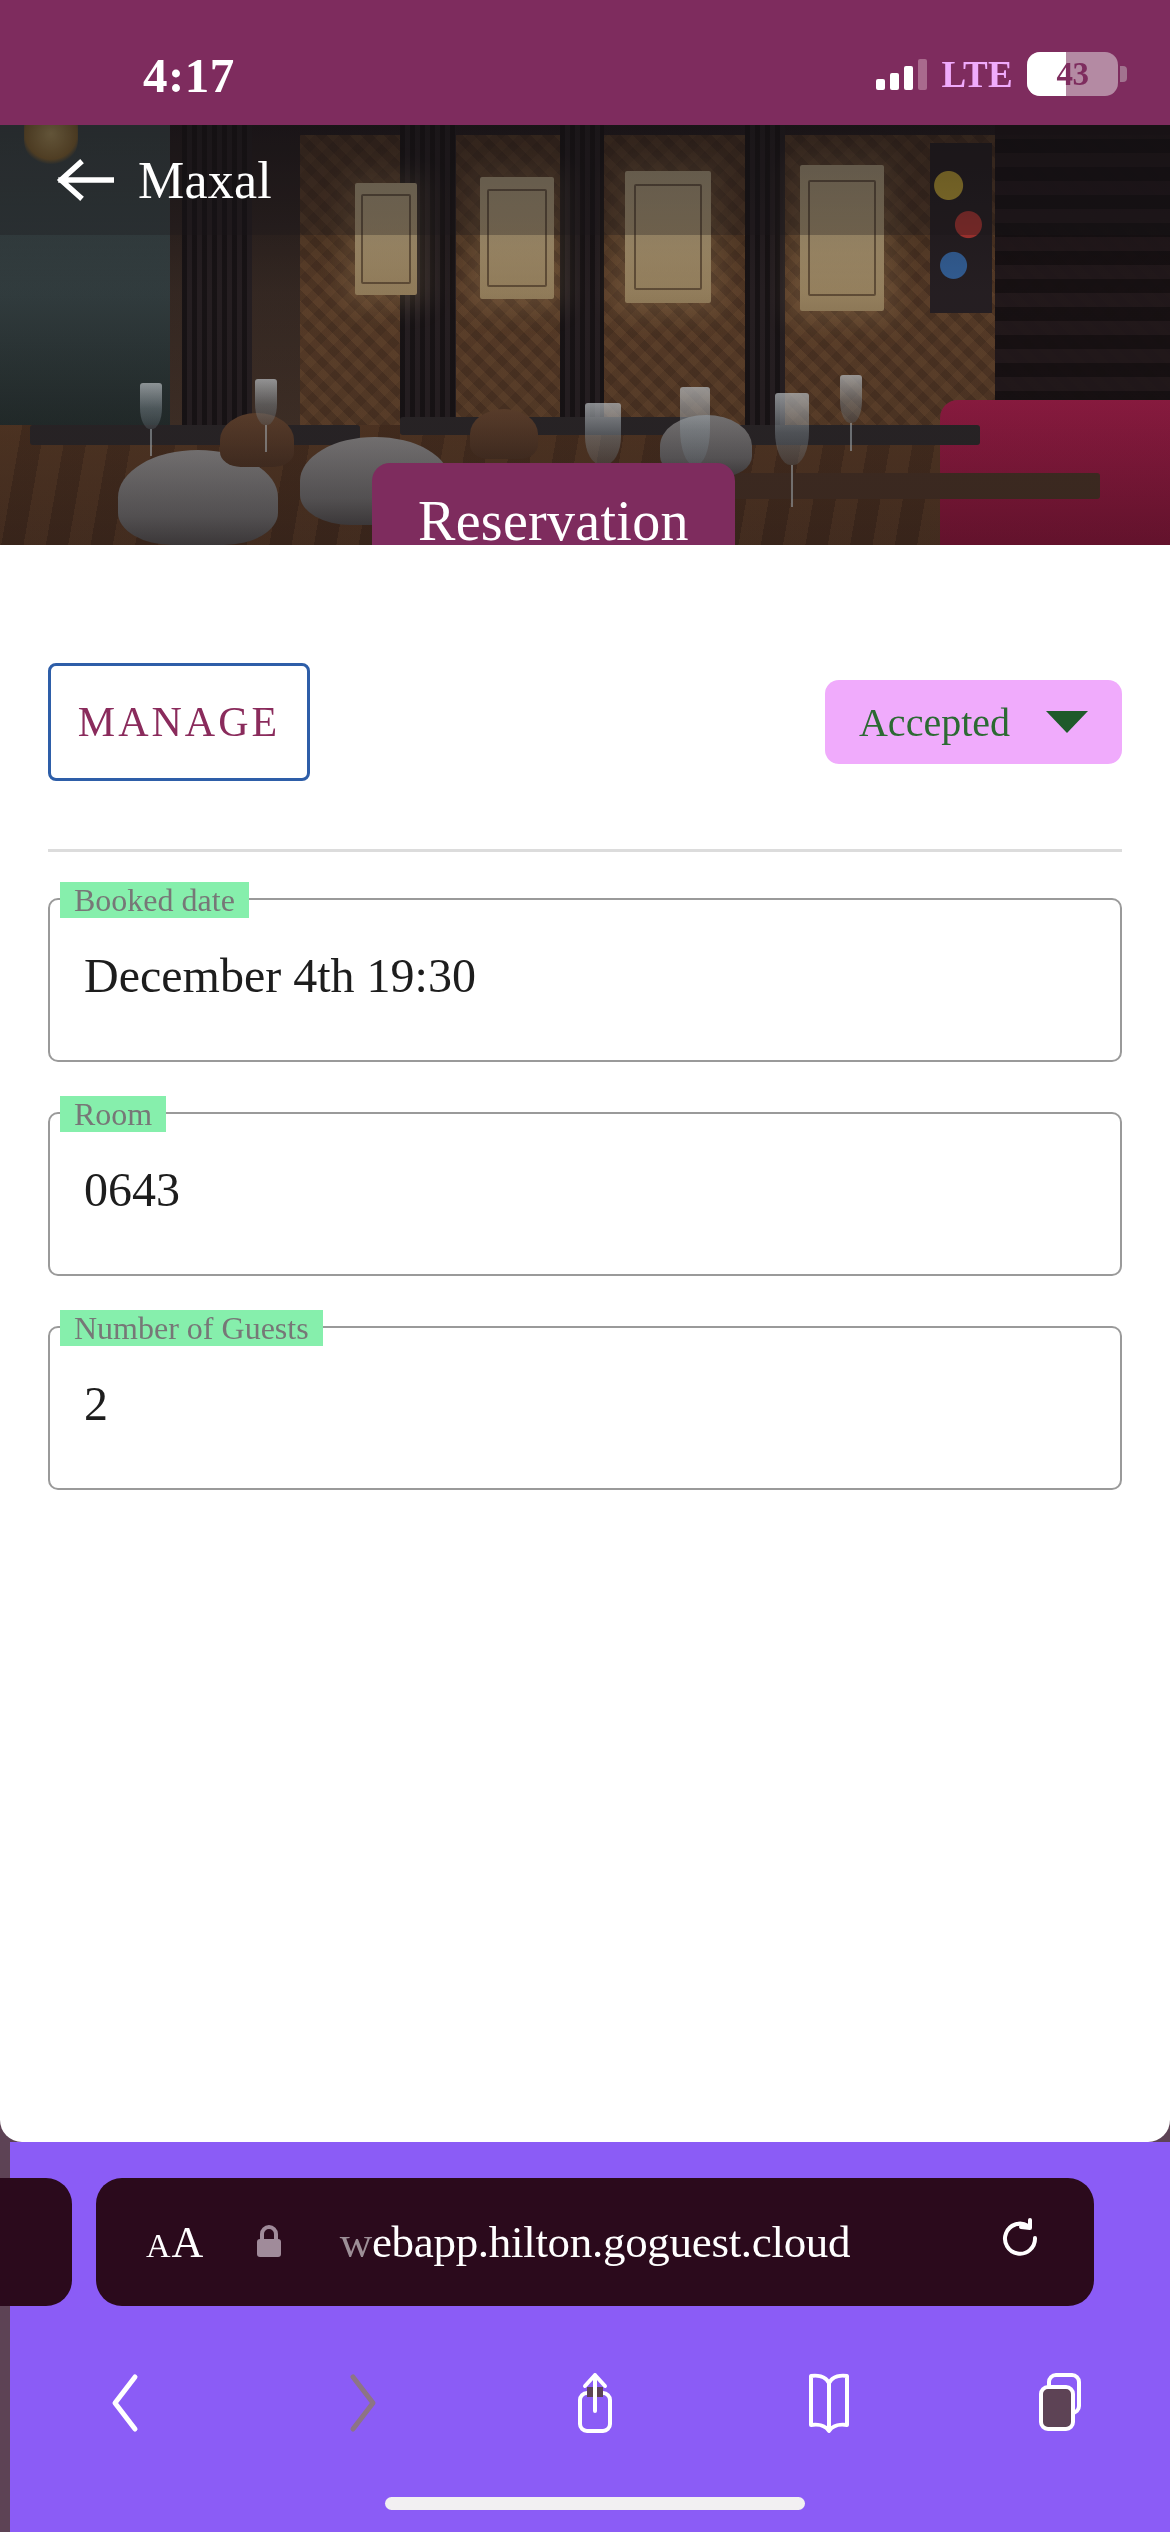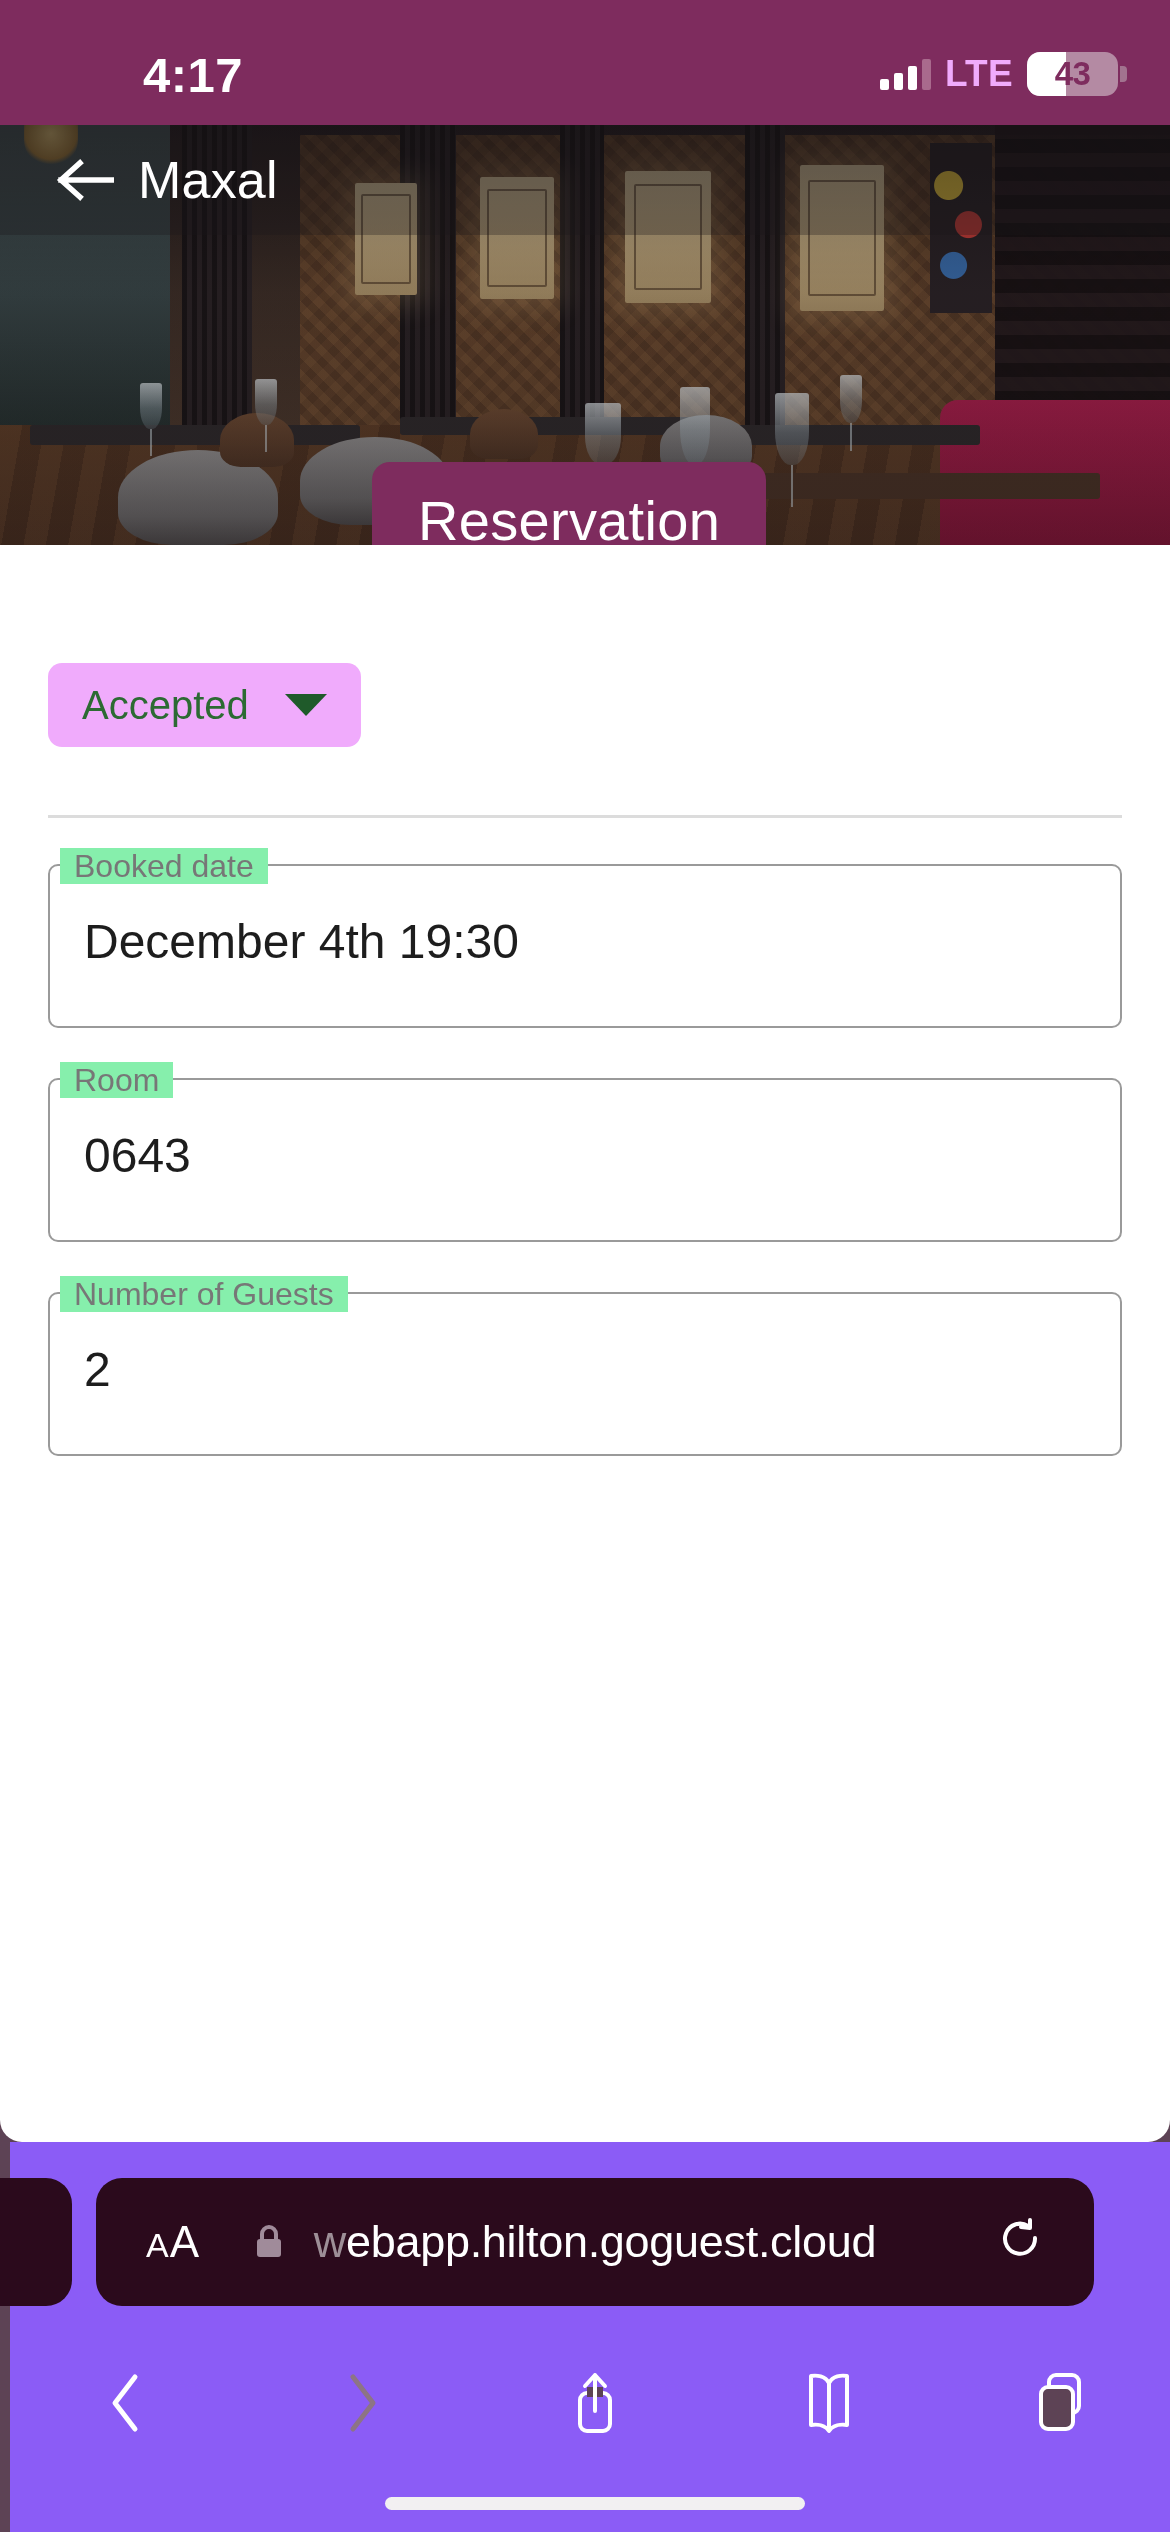--- a/index.html
+++ b/index.html
@@ -1,21 +1,21 @@
 <!DOCTYPE html>
 <html><head>
 <meta charset="utf-8">
 <style>
   * { margin:0; padding:0; box-sizing:border-box; }
   html,body {
     width:1170px; height:2532px;
     font-family:"Liberation Sans", sans-serif;
     background:#5d4355; overflow:hidden;
   }
-  .phone { position:relative; width:1170px; height:2532px; }
+  .phone { position:relative; width:1170px; height:2532px;font-family:Liberation Serif, serif; }
 
   
   .statusbar{
     position:absolute; top:0; left:0; width:1170px; height:125px;
     background:#7e2c5e; z-index:40;
   }
   .sb-time{
     position:absolute; left:143px; top:47px;
     color:#fff; font-size:49px; font-weight:600; letter-spacing:.5px;
   }
@@ -322,20 +322,21 @@
         </svg>
         <div class="nav-title">Maxal</div>
       </div>
 
       <div class="badge">Reservation</div>
     </div>
 
     <div class="content">
 
       <div class="actionrow">
+        <div class="manage-btn">MANAGE</div>
         <div class="status-chip">
           <span>Accepted</span>
           <span class="caret"></span>
         </div>
       </div>
 
       <div class="divider"></div>
 
       <div class="field">
         <span class="legend">Booked date</span>

